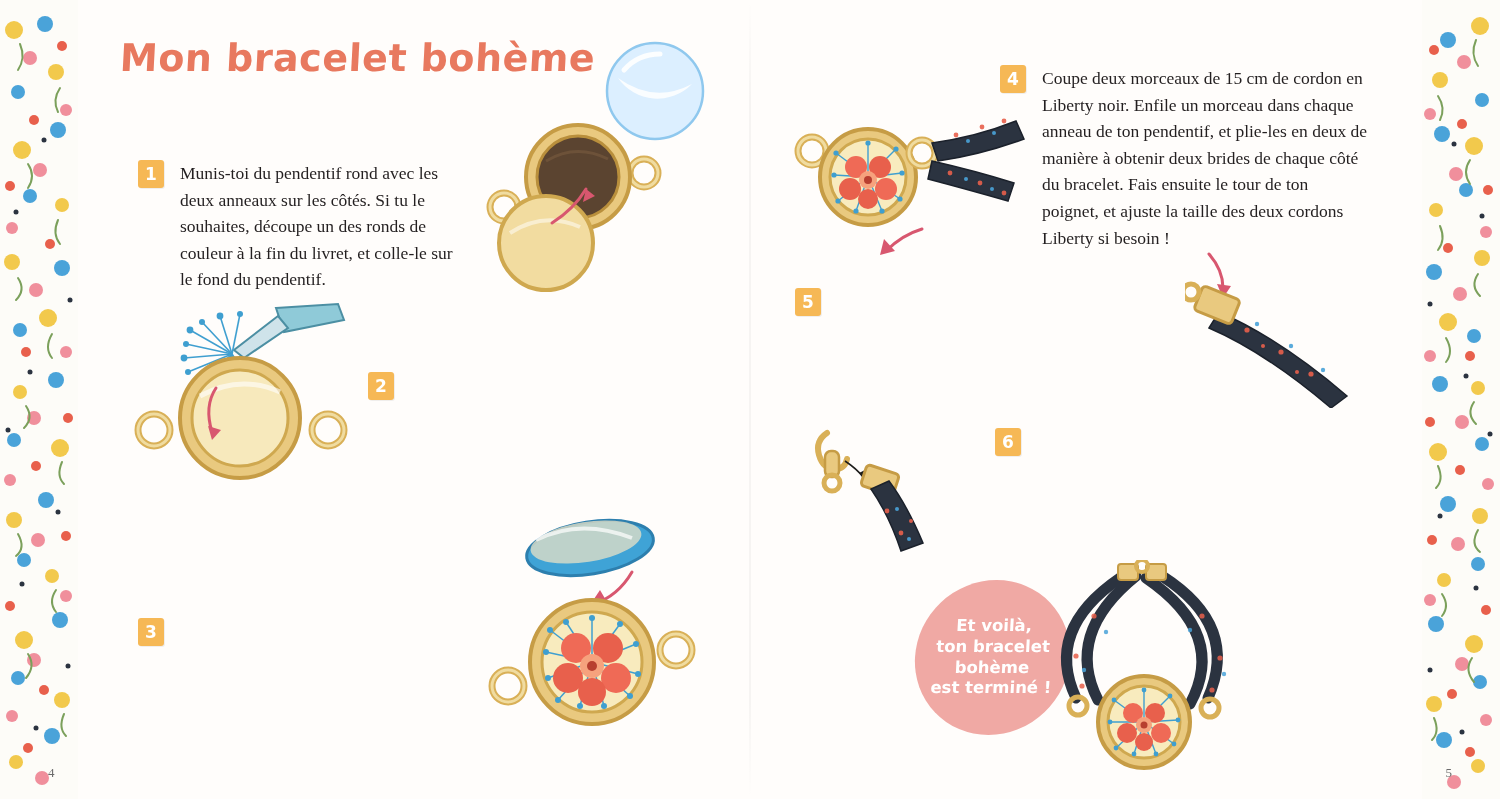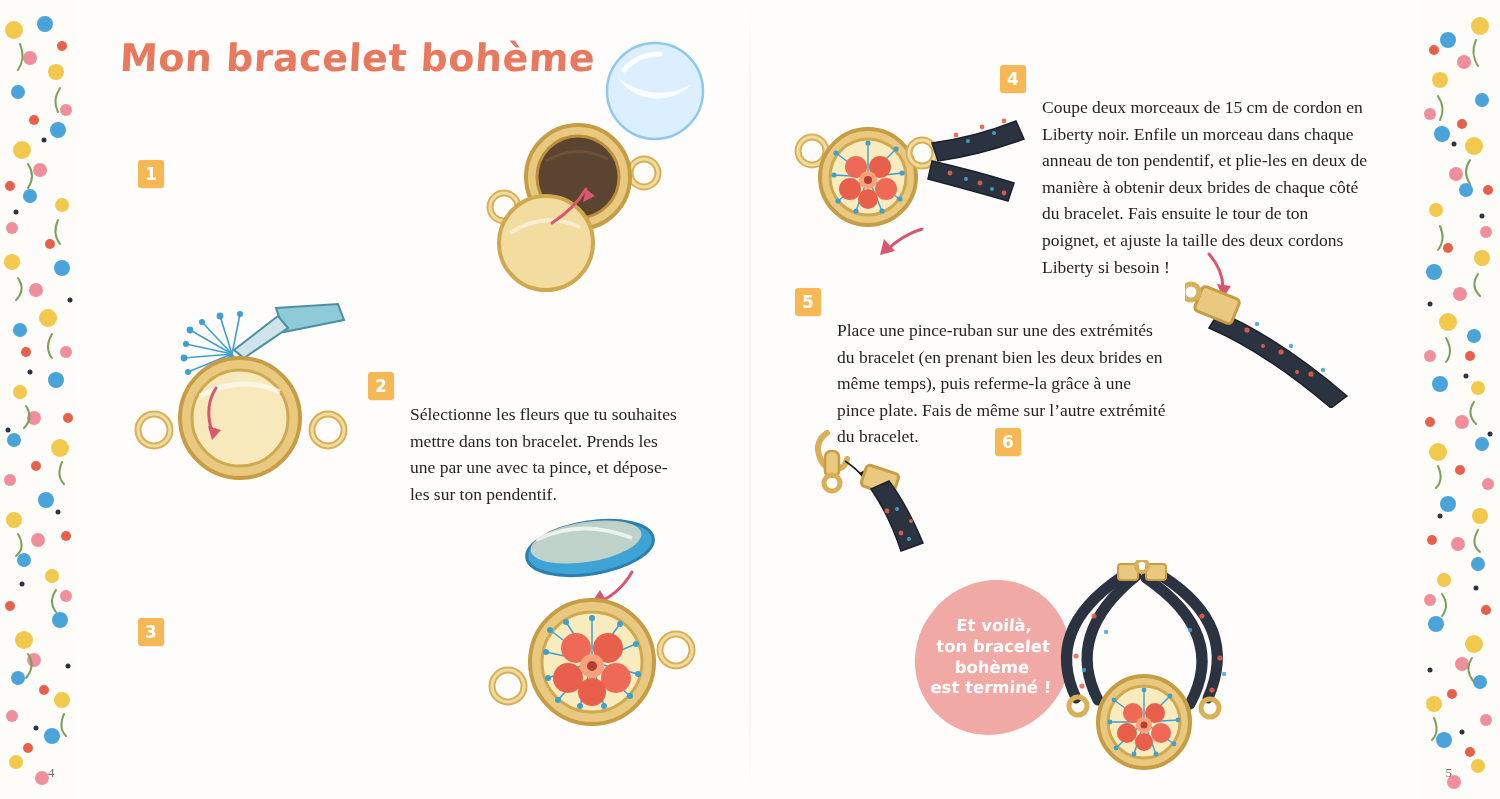--- a/index.html
+++ b/index.html
@@ -75,21 +75,20 @@
     line-height: 28px;
     text-align: center;
     border-radius: 3px;
     box-shadow: 1px 1px 0 rgba(0,0,0,0.06);
   }
   .step .txt {
     margin-left: 42px;
     font-size: 17.5px;
     line-height: 1.52;
     color: #231f20;
-    margin-top: 29px;
   }
 
   
   .pagenum {
     position: absolute;
     bottom: 18px;
     font-family: "Liberation Serif", serif;
     font-size: 13px;
     color: #6b6b6b;
   }
@@ -310,20 +309,21 @@
   <div class="title">Mon bracelet bohème</div>
 
   <svg class="ill" style="left:600px; top:36px;" width="110" height="110" viewBox="0 0 110 110">
     <circle cx="55" cy="55" r="48" fill="#dcefff" stroke="#8fc8ee" stroke-width="2.5"></circle>
     <path d="M18 42 q36 26 74 6 a48 48 0 0 1 -74 -6 z" fill="#ffffff" opacity="0.85"></path>
     <path d="M24 34 q14 -16 36 -16" stroke="#ffffff" stroke-width="5" fill="none" stroke-linecap="round" opacity="0.9"></path>
   </svg>
 
   <div class="step" style="left:138px; top:160px; width:320px;">
     <div class="num">1</div>
+    <div class="txt">Munis-toi du pendentif rond avec les deux anneaux sur les côtés. Si tu le souhaites, découpe un des ronds de couleur à la fin du livret, et colle-le sur le fond du pendentif.</div>
   </div>
 
   <svg class="ill" style="left:480px; top:115px;" width="210" height="195" viewBox="0 0 210 195">
 
     <circle cx="24" cy="92" r="14" fill="none" stroke="#d9b057" stroke-width="7"></circle>
     <circle cx="24" cy="92" r="14" fill="none" stroke="#f0dca0" stroke-width="3"></circle>
 
     <circle cx="164" cy="58" r="14" fill="none" stroke="#d9b057" stroke-width="7"></circle>
     <circle cx="164" cy="58" r="14" fill="none" stroke="#f0dca0" stroke-width="3"></circle>
 
@@ -379,21 +379,20 @@
     <circle cx="112" cy="118" r="60" fill="#e9c97f" stroke="#c69c45" stroke-width="4"></circle>
     <circle cx="112" cy="118" r="48" fill="#f7e9bc" stroke="#cfa84f" stroke-width="3"></circle>
     <path d="M72 96 q40 -22 80 -4" stroke="#ffffff" stroke-width="5" fill="none" opacity="0.6"></path>
 
     <path d="M84 132 q-8 -26 4 -44" stroke="#d8576f" stroke-width="3" fill="none" stroke-linecap="round"></path>
     <path d="M80 126 l4 14 l9 -10 z" fill="#d8576f"></path>
   </svg>
 
   <div class="step" style="left:368px; top:372px; width:312px;">
     <div class="num">2</div>
-    <div class="txt">Sélectionne les fleurs que tu souhaites mettre dans ton bracelet. Prends les une par une avec ta pince, et dépose-les sur ton pendentif.</div>
   </div>
 
   <div class="step" style="left:138px; top:618px; width:330px;">
     <div class="num">3</div>
   </div>
 
   <svg class="ill" style="left:480px; top:510px;" width="230" height="230" viewBox="0 0 230 230">
 
     <ellipse cx="110" cy="38" rx="64" ry="26" transform="rotate(-9 110 38)" fill="#3fa3d6" stroke="#2d7fae" stroke-width="3"></ellipse>
     <ellipse cx="106" cy="32" rx="56" ry="20" transform="rotate(-9 106 32)" fill="#e9e2c6" opacity="0.75"></ellipse>
@@ -513,21 +512,20 @@
     <path d="M94 134 l-4 16 l15 -4 z" fill="#d8576f"></path>
   </svg>
 
   <div class="step" style="left:1000px; top:65px; width:368px;">
     <div class="num">4</div>
     <div class="txt">Coupe deux morceaux de 15 cm de cordon en Liberty noir. Enfile un morceau dans chaque anneau de ton pendentif, et plie-les en deux de manière à obtenir deux brides de chaque côté du bracelet. Fais ensuite le tour de ton poignet, et ajuste la taille des deux cordons Liberty si besoin !</div>
   </div>
 
   <div class="step" style="left:795px; top:288px; width:378px;">
     <div class="num">5</div>
-    <div class="txt">Place une pince-ruban sur une des extrémités du bracelet (en prenant bien les deux brides en même temps), puis referme-la grâce à une pince plate. Fais de même sur l’autre extrémité du bracelet.</div>
   </div>
 
   <svg class="ill" style="left:1185px; top:248px;" width="200" height="160" viewBox="0 0 200 160">
 
     <path d="M24 6 q14 16 14 34" stroke="#d8576f" stroke-width="3" fill="none" stroke-linecap="round"></path>
     <path d="M32 36 l6 14 l8 -12 z" fill="#d8576f"></path>
 
     <path d="M34 64 q60 26 128 84 l-16 12 q-66 -56 -122 -80 z" fill="#2b3340" stroke="#1b212b" stroke-width="1.5"></path>
     <g fill="#e8604c" opacity="0.9">
       <circle cx="62" cy="82" r="2.6"></circle>

